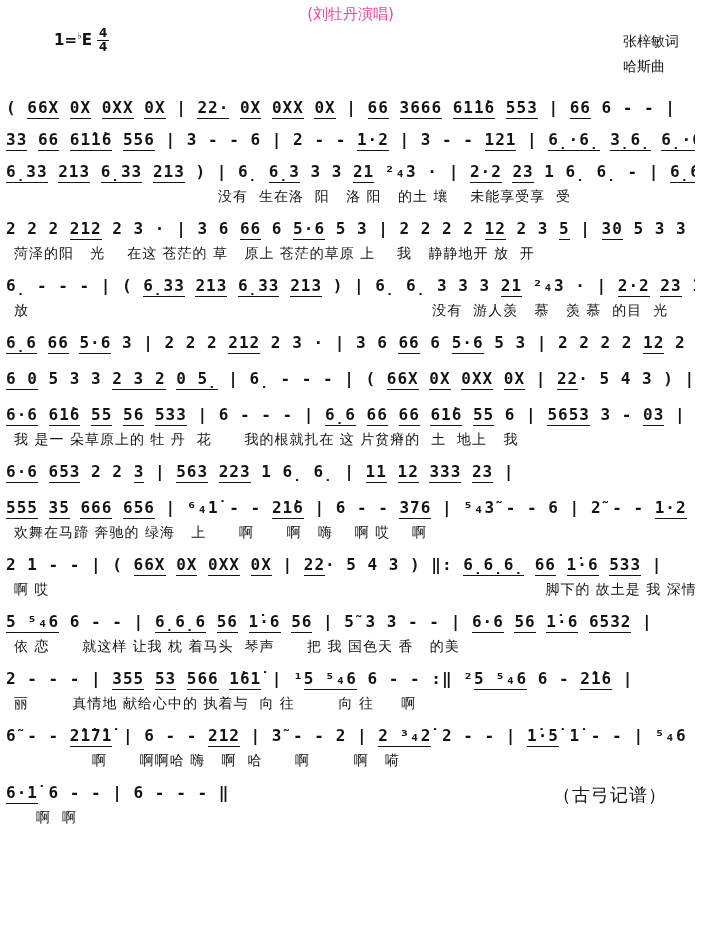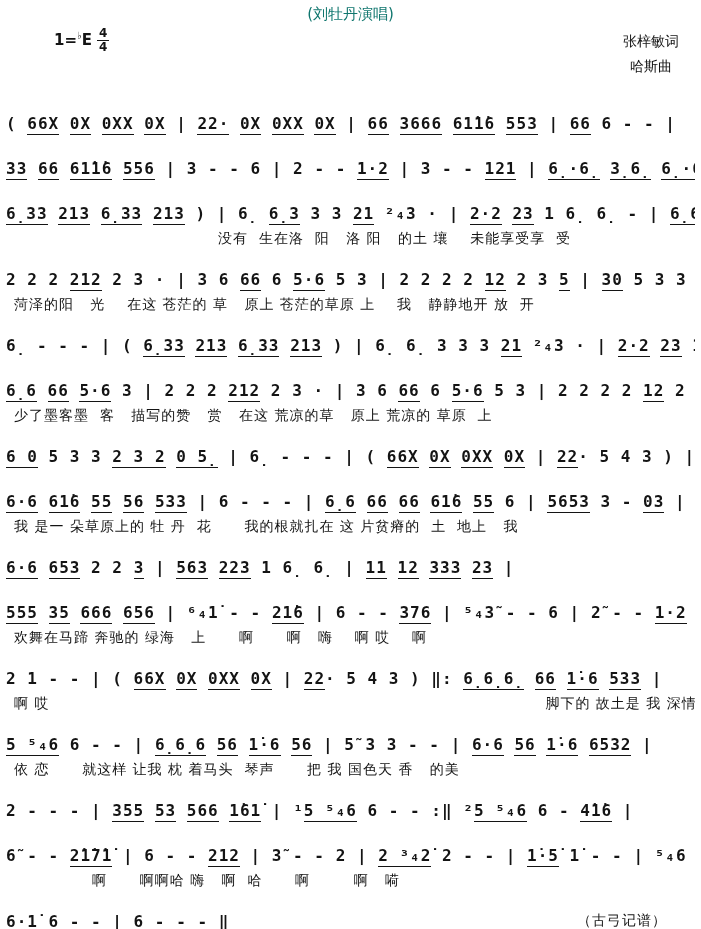--- a/index.html
+++ b/index.html
@@ -10,46 +10,46 @@
   
   .header{position:relative;height:88px;}
   .keysig{position:absolute;left:48px;top:22px;font-size:15px;font-weight:bold;white-space:nowrap;}
   .keysig sup{font-size:10px;}
   .frac{display:inline-block;vertical-align:middle;text-align:center;line-height:1.05;
         font-size:12px;font-weight:bold;margin-left:5px;}
   .frac .top{display:block;border-bottom:1.3px solid #141414;padding:0 2px;}
   .frac .bot{display:block;padding:0 2px;}
   .title{text-align:center;font-size:31px;font-weight:bold;letter-spacing:3px;line-height:40px;}
   .subtitle{text-align:center;font-size:15px;margin-top:1px;}
-  .credits{position:absolute;right:16px;top:24px;text-align:center;font-size:14px;line-height:25px;}
+  .credits{position:absolute;right:16px;top:24px;text-align:left;font-size:14px;line-height:25px;}
 
   
-  .system{position:relative;margin-bottom:3px;margin-top:16px;}
+  .system{position:relative;margin-bottom:3px;}
   .notes{font-family:"DejaVu Sans Mono",monospace;font-size:16px;font-weight:bold;
          letter-spacing:1px;white-space:pre;line-height:29px;height:29px;overflow:hidden;}
   .beam{border-bottom:1.7px solid #141414;padding-bottom:1px;}
   .lyrics{font-size:14px;white-space:pre;line-height:21px;height:21px;overflow:hidden;
           padding-left:8px;letter-spacing:1px;}
   .sys-lyr{margin-bottom:7px;}
   .sys-3 .lyrics{padding-left:212px;}
   .sys-14 .lyrics{padding-left:86px;}
   .sys-15 .lyrics{padding-left:30px;}
-  .footnote{position:absolute;right:28px;top:5px;font-size:14px;font-weight:normal;
+  .footnote{position:absolute;right:28px;top:5px;font-size:18px;font-weight:normal;
             font-family:"DejaVu Sans",sans-serif;letter-spacing:1px;}
 </style>
 </head>
 <body>
 
 <div class="page">
 
   <div class="header">
     <div class="keysig">
       <span>1=</span><sup>♭</sup><span>E</span><span class="frac"><span class="top">4</span><span class="bot">4</span></span>
     </div>
-    <div class="subtitle" style="color: #0f766e;">(刘牡丹演唱)</div>
+    <div class="subtitle" style="color: #ec4899;">(刘牡丹演唱)</div>
     <div class="credits">
       <div>张梓敏词</div>
       <div>哈斯曲</div>
     </div>
   </div>
 
   <div class="system sys-1">
     <div class="notes"><span>( </span><span class="beam">66X</span><span> </span><span class="beam">0X</span><span> </span><span class="beam">0XX</span><span> </span><span class="beam">0X</span><span> | </span><span class="beam">22·</span><span> </span><span class="beam">0X</span><span> </span><span class="beam">0XX</span><span> </span><span class="beam">0X</span><span> | </span><span class="beam">66</span><span> </span><span class="beam">3666</span><span> </span><span class="beam">61̇1̇6</span><span> </span><span class="beam">553</span><span> | </span><span class="beam">66</span><span> 6 - - |</span></div>
   </div>
   <div class="system sys-2">
@@ -58,24 +58,24 @@
   <div class="system sys-3 sys-lyr">
     <div class="notes"><span></span><span class="beam">6̣33</span><span> </span><span class="beam">213</span><span> </span><span class="beam">6̣33</span><span> </span><span class="beam">213</span><span> ) | 6̣ </span><span class="beam">6̣3</span><span> 3 3 </span><span class="beam">21</span><span> ²₄3 · | </span><span class="beam">2·2</span><span> </span><span class="beam">23</span><span> 1 6̣ 6̣ - | </span><span class="beam">6̣6</span></div>
     <div class="lyrics">没有  生在洛  阳   洛 阳   的土 壤    未能享受享  受</div>
   </div>
   <div class="system sys-4 sys-lyr">
     <div class="notes"><span>2 2 2 </span><span class="beam">212</span><span> 2 3 · | 3 6 </span><span class="beam">66</span><span> 6 </span><span class="beam">5·6</span><span> 5 3 | 2 2 2 2 </span><span class="beam">12</span><span> 2 3 </span><span class="beam">5</span><span> | </span><span class="beam">30</span><span> 5 3 3 </span></div>
     <div class="lyrics">菏泽的阳   光    在这 苍茫的 草   原上 苍茫的草原 上    我   静静地开 放  开</div>
   </div>
   <div class="system sys-5 sys-lyr">
     <div class="notes"><span>6̣ - - - | ( </span><span class="beam">6̣33</span><span> </span><span class="beam">213</span><span> </span><span class="beam">6̣33</span><span> </span><span class="beam">213</span><span> ) | 6̣ 6̣ 3 3 3 </span><span class="beam">21</span><span> ²₄3 · | </span><span class="beam">2·2</span><span> </span><span class="beam">23</span><span> 1 6̣ 6̣ - |</span></div>
+    <div class="lyrics">放                                                                          没有  游人羡   慕   羡 慕  的目  光</div>
   </div>
   <div class="system sys-6 sys-lyr">
     <div class="notes"><span></span><span class="beam">6̣6</span><span> </span><span class="beam">66</span><span> </span><span class="beam">5·6</span><span> 3 | 2 2 2 </span><span class="beam">212</span><span> 2 3 · | 3 6 </span><span class="beam">66</span><span> 6 </span><span class="beam">5·6</span><span> 5 3 | 2 2 2 2 </span><span class="beam">12</span><span> 2 3 </span></div>
-    <div class="lyrics">少了墨客墨  客   描写的赞   赏   在这 荒凉的草   原上 荒凉的 草原  上</div>
   </div>
   <div class="system sys-7 sys-lyr">
     <div class="notes"><span></span><span class="beam">6 0</span><span> 5 3 3 </span><span class="beam">2 3 2</span><span> </span><span class="beam">0 5̣</span><span> | 6̣ - - - | ( </span><span class="beam">66X</span><span> </span><span class="beam">0X</span><span> </span><span class="beam">0XX</span><span> </span><span class="beam">0X</span><span> | </span><span class="beam">22</span><span>· 5 4 3 ) |</span></div>
   </div>
   <div class="system sys-8 sys-lyr">
     <div class="notes"><span></span><span class="beam">6·6</span><span> </span><span class="beam">61̇6</span><span> </span><span class="beam">55</span><span> </span><span class="beam">56</span><span> </span><span class="beam">533</span><span> | 6 - - - | </span><span class="beam">6̣6</span><span> </span><span class="beam">66</span><span> </span><span class="beam">66</span><span> </span><span class="beam">61̇6</span><span> </span><span class="beam">55</span><span> 6 | </span><span class="beam">5653</span><span> 3 - </span><span class="beam">03</span><span> |</span></div>
     <div class="lyrics">我 是一 朵草原上的 牡 丹  花      我的根就扎在 这 片贫瘠的  土  地上   我</div>
   </div>
   <div class="system sys-9 sys-lyr">
     <div class="notes"><span></span><span class="beam">6·6</span><span> </span><span class="beam">653</span><span> 2 2 </span><span class="beam">3</span><span> | </span><span class="beam">563</span><span> </span><span class="beam">223</span><span> 1 6̣ 6̣ | </span><span class="beam">11</span><span> </span><span class="beam">12</span><span> </span><span class="beam">333</span><span> </span><span class="beam">23</span><span> |</span></div>
@@ -86,21 +86,22 @@
   </div>
   <div class="system sys-11 sys-lyr">
     <div class="notes"><span>2 1 - - | ( </span><span class="beam">66X</span><span> </span><span class="beam">0X</span><span> </span><span class="beam">0XX</span><span> </span><span class="beam">0X</span><span> | </span><span class="beam">22</span><span>· 5 4 3 ) ‖: </span><span class="beam">6̣6̣6̣</span><span> </span><span class="beam">66</span><span> </span><span class="beam">1̇·6</span><span> </span><span class="beam">533</span><span> |</span></div>
     <div class="lyrics">啊 哎                                                                                           脚下的 故土是 我 深情的</div>
   </div>
   <div class="system sys-12 sys-lyr">
     <div class="notes"><span></span><span class="beam">5 ⁵₄6</span><span> 6 - - | </span><span class="beam">6̣6̣6</span><span> </span><span class="beam">56</span><span> </span><span class="beam">1̇·6</span><span> </span><span class="beam">56</span><span> | 5̃ 3 3 - - | </span><span class="beam">6·6</span><span> </span><span class="beam">56</span><span> </span><span class="beam">1̇·6</span><span> </span><span class="beam">6532</span><span> |</span></div>
     <div class="lyrics">依 恋      就这样 让我 枕 着马头  琴声      把 我 国色天 香   的美</div>
   </div>
   <div class="system sys-13 sys-lyr">
-    <div class="notes"><span>2 - - - | </span><span class="beam">355</span><span> </span><span class="beam">53</span><span> </span><span class="beam">566</span><span> </span><span class="beam">1̇61̇</span><span> | ¹</span><span class="beam">5 ⁵₄6</span><span> 6 - - :‖ ²</span><span class="beam">5 ⁵₄6</span><span> 6 - </span><span class="beam">4̇1̇6</span><span> |</span></div>
+    <div class="notes"><span>2 - - - | </span><span class="beam">355</span><span> </span><span class="beam">53</span><span> </span><span class="beam">566</span><span> </span><span class="beam">1̇61̇</span><span> | ¹</span><span class="beam">5 ⁵₄6</span><span> 6 - - :‖ ²</span><span class="beam">5 ⁵₄6</span><span> 6 - </span><span class="beam">2̇1̇6</span><span> |</span></div>
+    <div class="lyrics">丽        真情地 献给心中的 执着与  向 往        向 往     啊</div>
   </div>
   <div class="system sys-14 sys-lyr">
     <div class="notes"><span>6̃ - - </span><span class="beam">2̇1̇7̇1̇</span><span> | 6 - - </span><span class="beam">212</span><span> | 3̃ - - 2 | </span><span class="beam">2 ³₄2̇</span><span> 2 - - | </span><span class="beam">1̇·5̇</span><span> 1̇ - - | ⁵₄6 - - 1̇ |</span></div>
     <div class="lyrics">啊      啊啊哈 嗨   啊  哈      啊        啊   嗬</div>
   </div>
   <div class="system sys-15 sys-lyr">
     <div class="notes"><span></span><span class="beam">6·1̇</span><span> 6 - - | 6 - - - ‖</span></div>
     <span class="footnote">（古弓记谱）</span>
     <div class="lyrics">啊  啊</div>
   </div>

